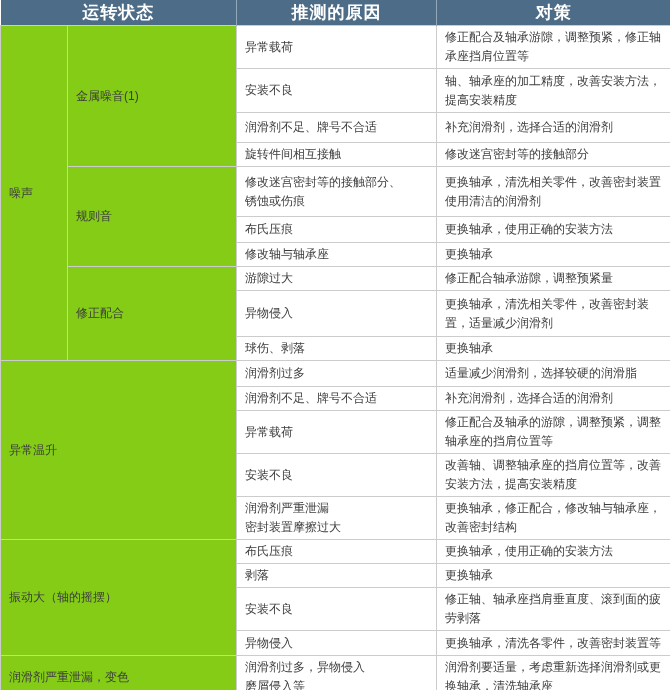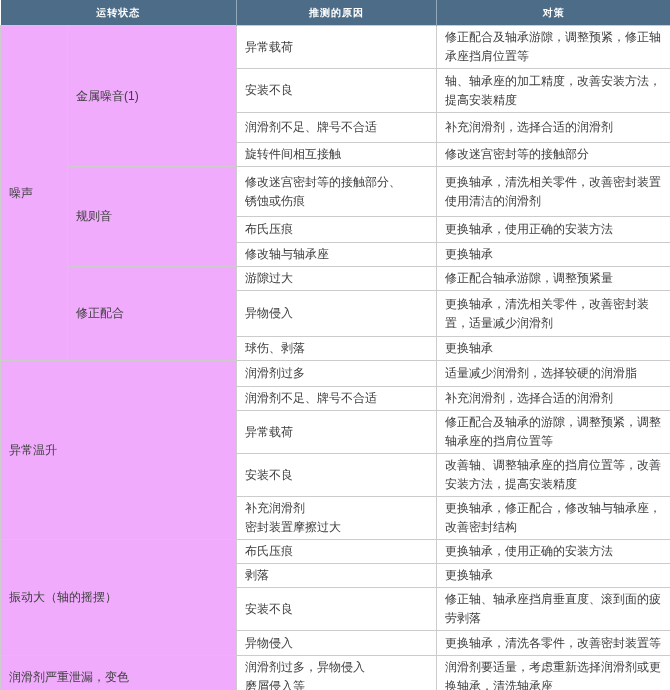--- a/index.html
+++ b/index.html
@@ -18,21 +18,21 @@
     background: #ffffff;
   }
   table.fault-table {
     width: 670px;
     border-collapse: collapse;
     table-layout: fixed;
   }
   table.fault-table th {
     background: var(--header-bg, #4d6c87);
     color: var(--header-text, #ffffff);
-    font-size: 10px;
+    font-size: 17px;
     font-weight: bold;
     height: 25px;
     padding: 0 4px;
     text-align: center;
     border: 0;
     letter-spacing: 1px;
   }
   table.fault-table th + th {
     border-left: 1px solid var(--header-divider, #92a7b8);
     margin-top: 16px;
@@ -41,21 +41,21 @@
     border: 1px solid var(--cell-border, #cccccc);
     font-size: 12px;
     line-height: 19px;
     color: var(--body-text, #3d3d3d);
     padding: 2px 8px;
     vertical-align: middle;
     text-align: left;
     word-break: break-all;
   }
   td.state-cell, td.group-cell, td.state-wide-cell {
-    background: #f0abfc;
+    background: #84cc16;
   }
 </style>
 </head>
 <body>
 
 <div class="page">
   <table class="fault-table">
     <colgroup>
       <col style="width:67px">
       <col style="width:169px">
@@ -131,21 +131,21 @@
       <tr style="height:42px">
         <td class="cause-cell">异常载荷</td>
         <td class="action-cell">修正配合及轴承的游隙，调整预紧，调整轴承座的挡肩位置等</td>
       </tr>
       <tr style="height:43px">
         <td class="cause-cell">安装不良</td>
         <td class="action-cell">改善轴、调整轴承座的挡肩位置等，改善安装方法，提高安装精度</td>
       </tr>
       <tr style="height:42px">
         <td class="cause-cell">
-          <div>补充润滑剂</div>
+          <div>润滑剂严重泄漏</div>
           <div>密封装置摩擦过大</div>
         </td>
         <td class="action-cell">更换轴承，修正配合，修改轴与轴承座，改善密封结构</td>
       </tr>
 
       <tr style="height:23px">
         <td class="state-wide-cell" colspan="2" rowspan="4">振动大（轴的摇摆）</td>
         <td class="cause-cell">布氏压痕</td>
         <td class="action-cell">更换轴承，使用正确的安装方法</td>
       </tr>

